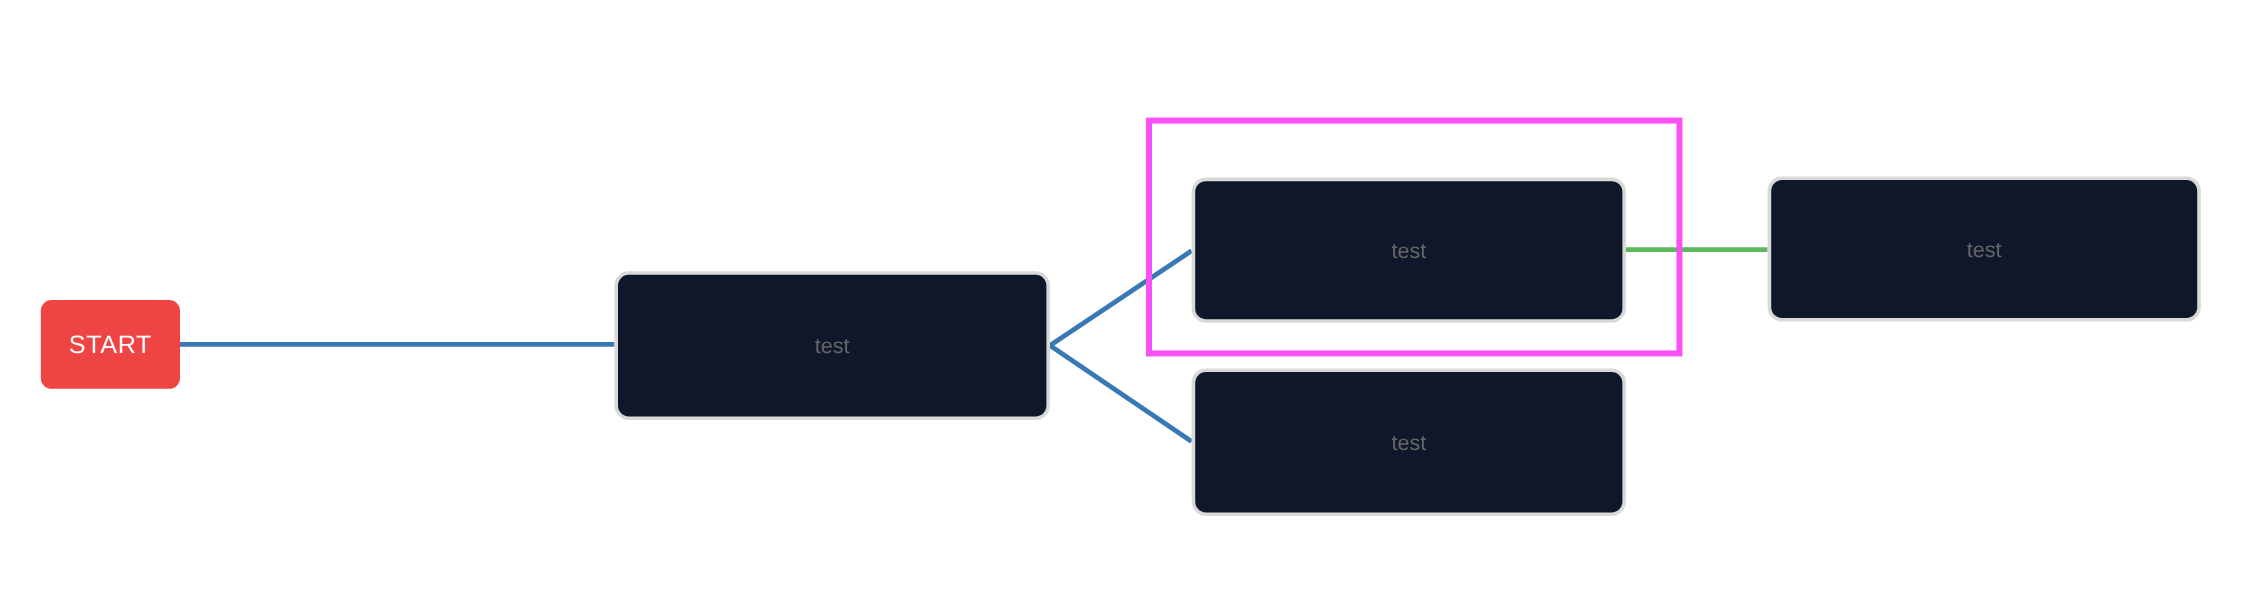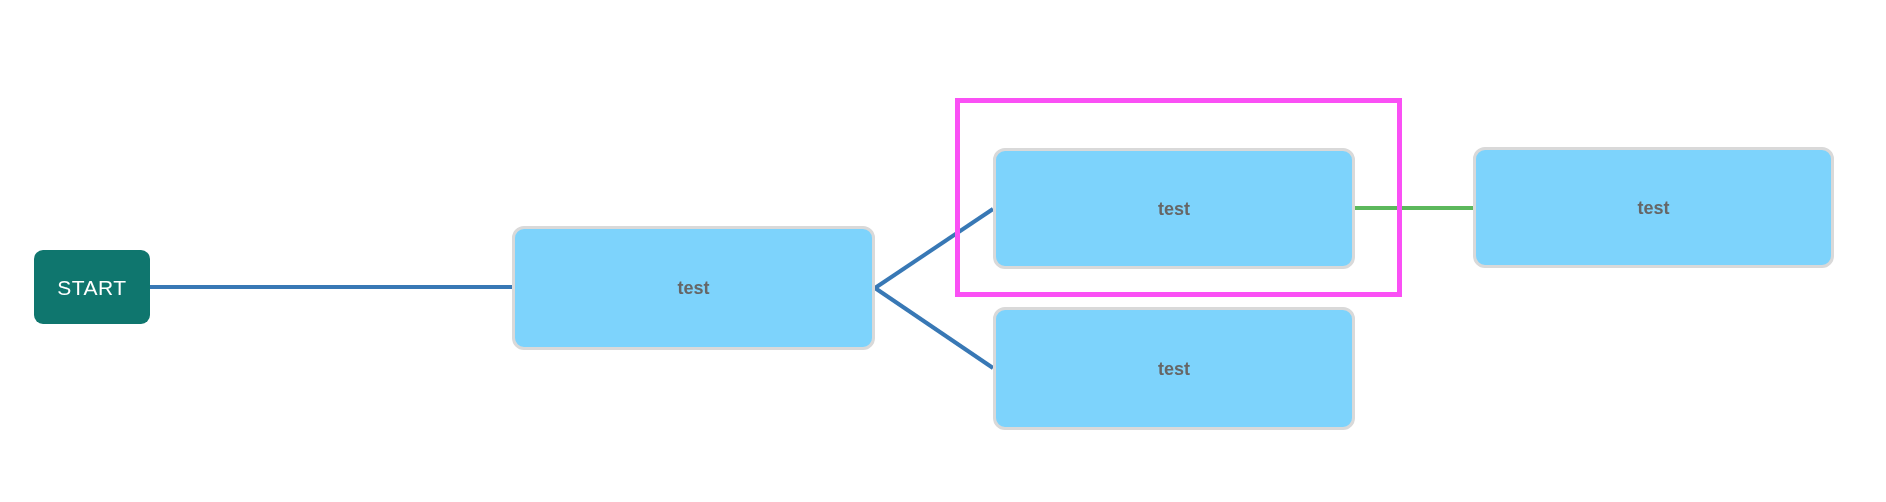--- a/index.html
+++ b/index.html
@@ -19,38 +19,37 @@
     position: absolute;
     left: 0;
     top: 0;
     width: 1886px;
     height: 502px;
     display: block;
   }
   .flow-node {
     position: absolute;
     box-sizing: border-box;
-    background: #7dd3fc;
+    background: #0f172a;
     border: 3px solid #d9d9d9;
     border-radius: 12px;
     display: flex;
     align-items: center;
     justify-content: center;
     cursor: move;
-    font-weight: bold;
   }
   .flow-node .node-label {
     font-size: 18px;
     color: #666666;
     line-height: 1;
   }
   .start-node {
     position: absolute;
     box-sizing: border-box;
-    background: #0f766e;
+    background: #ef4444;
     border-radius: 9px;
     display: flex;
     align-items: center;
     justify-content: center;
     cursor: move;
   }
   .start-node .start-label {
     font-size: 21px;
     font-weight: 500;
     letter-spacing: 0.5px;

